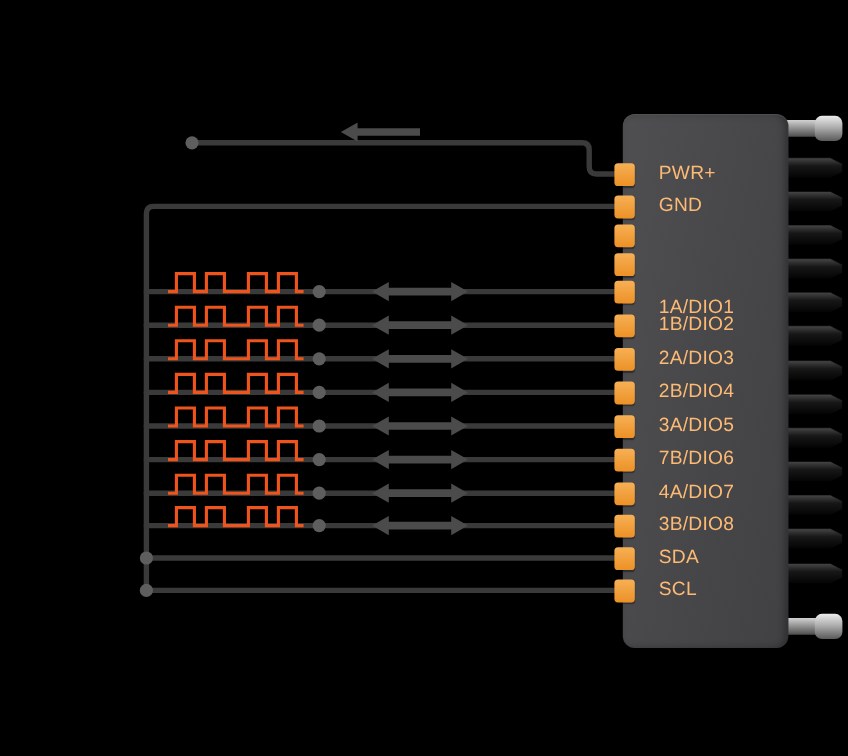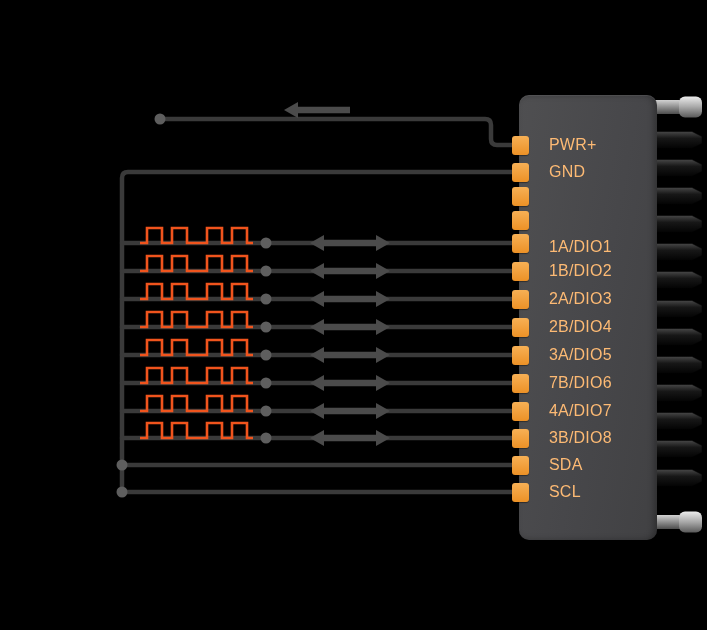--- a/index.html
+++ b/index.html
@@ -149,21 +149,21 @@
   <div class="pad" style="top:317.5px"></div>
   <div class="pad" style="top:345.5px"></div>
   <div class="pad" style="top:373.5px"></div>
   <div class="pad" style="top:401.5px"></div>
   <div class="pad" style="top:428.5px"></div>
   <div class="pad" style="top:455.5px"></div>
   <div class="pad" style="top:482.5px"></div>
 
   <div class="pin-label" style="top:135px">PWR+</div>
   <div class="pin-label" style="top:162px">GND</div>
-  <div class="pin-label" style="top:237px">1A/DIO1</div>
+  <div class="pin-label" style="top:247px">1A/DIO1</div>
   <div class="pin-label" style="top:261px">1B/DIO2</div>
   <div class="pin-label" style="top:289px">2A/DIO3</div>
   <div class="pin-label" style="top:317px">2B/DIO4</div>
   <div class="pin-label" style="top:345px">3A/DIO5</div>
   <div class="pin-label" style="top:373px">7B/DIO6</div>
   <div class="pin-label" style="top:401px">4A/DIO7</div>
   <div class="pin-label" style="top:428px">3B/DIO8</div>
   <div class="pin-label" style="top:455px">SDA</div>
   <div class="pin-label" style="top:482px">SCL</div>
 

